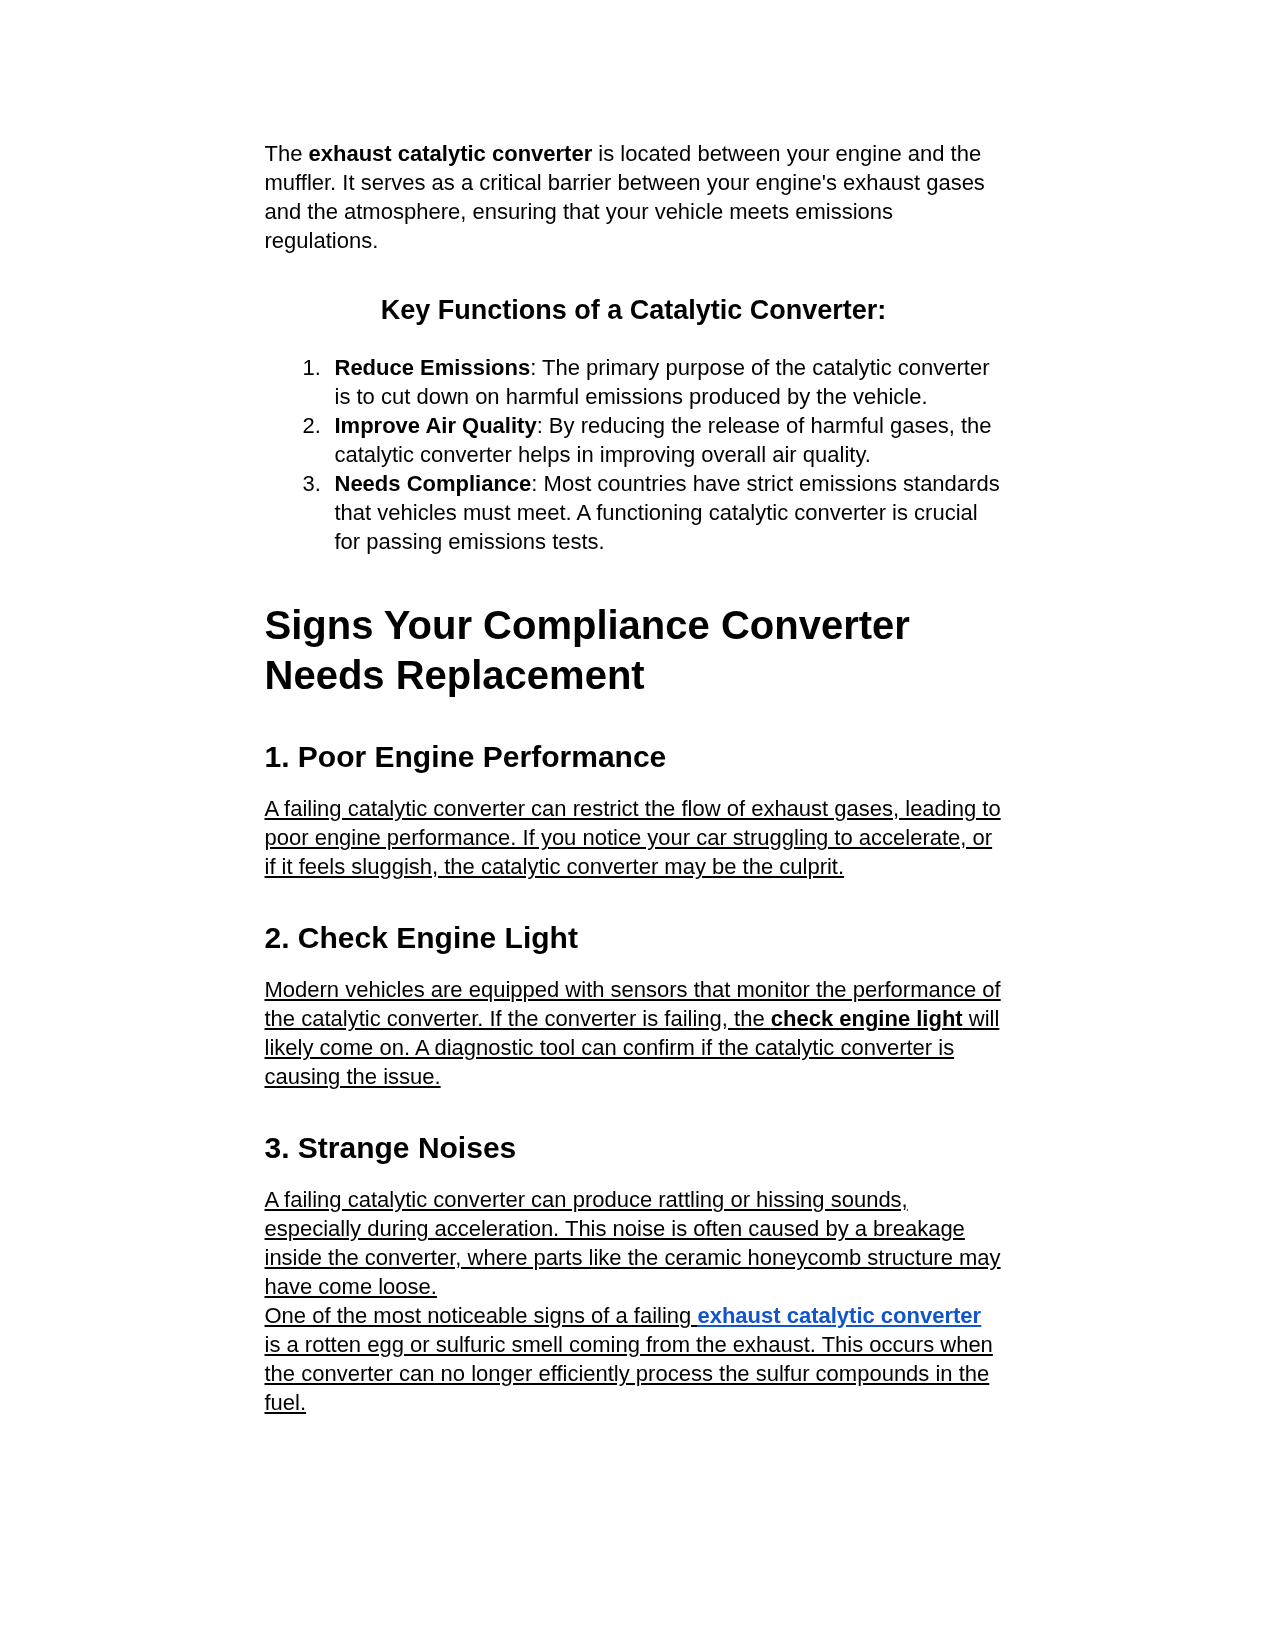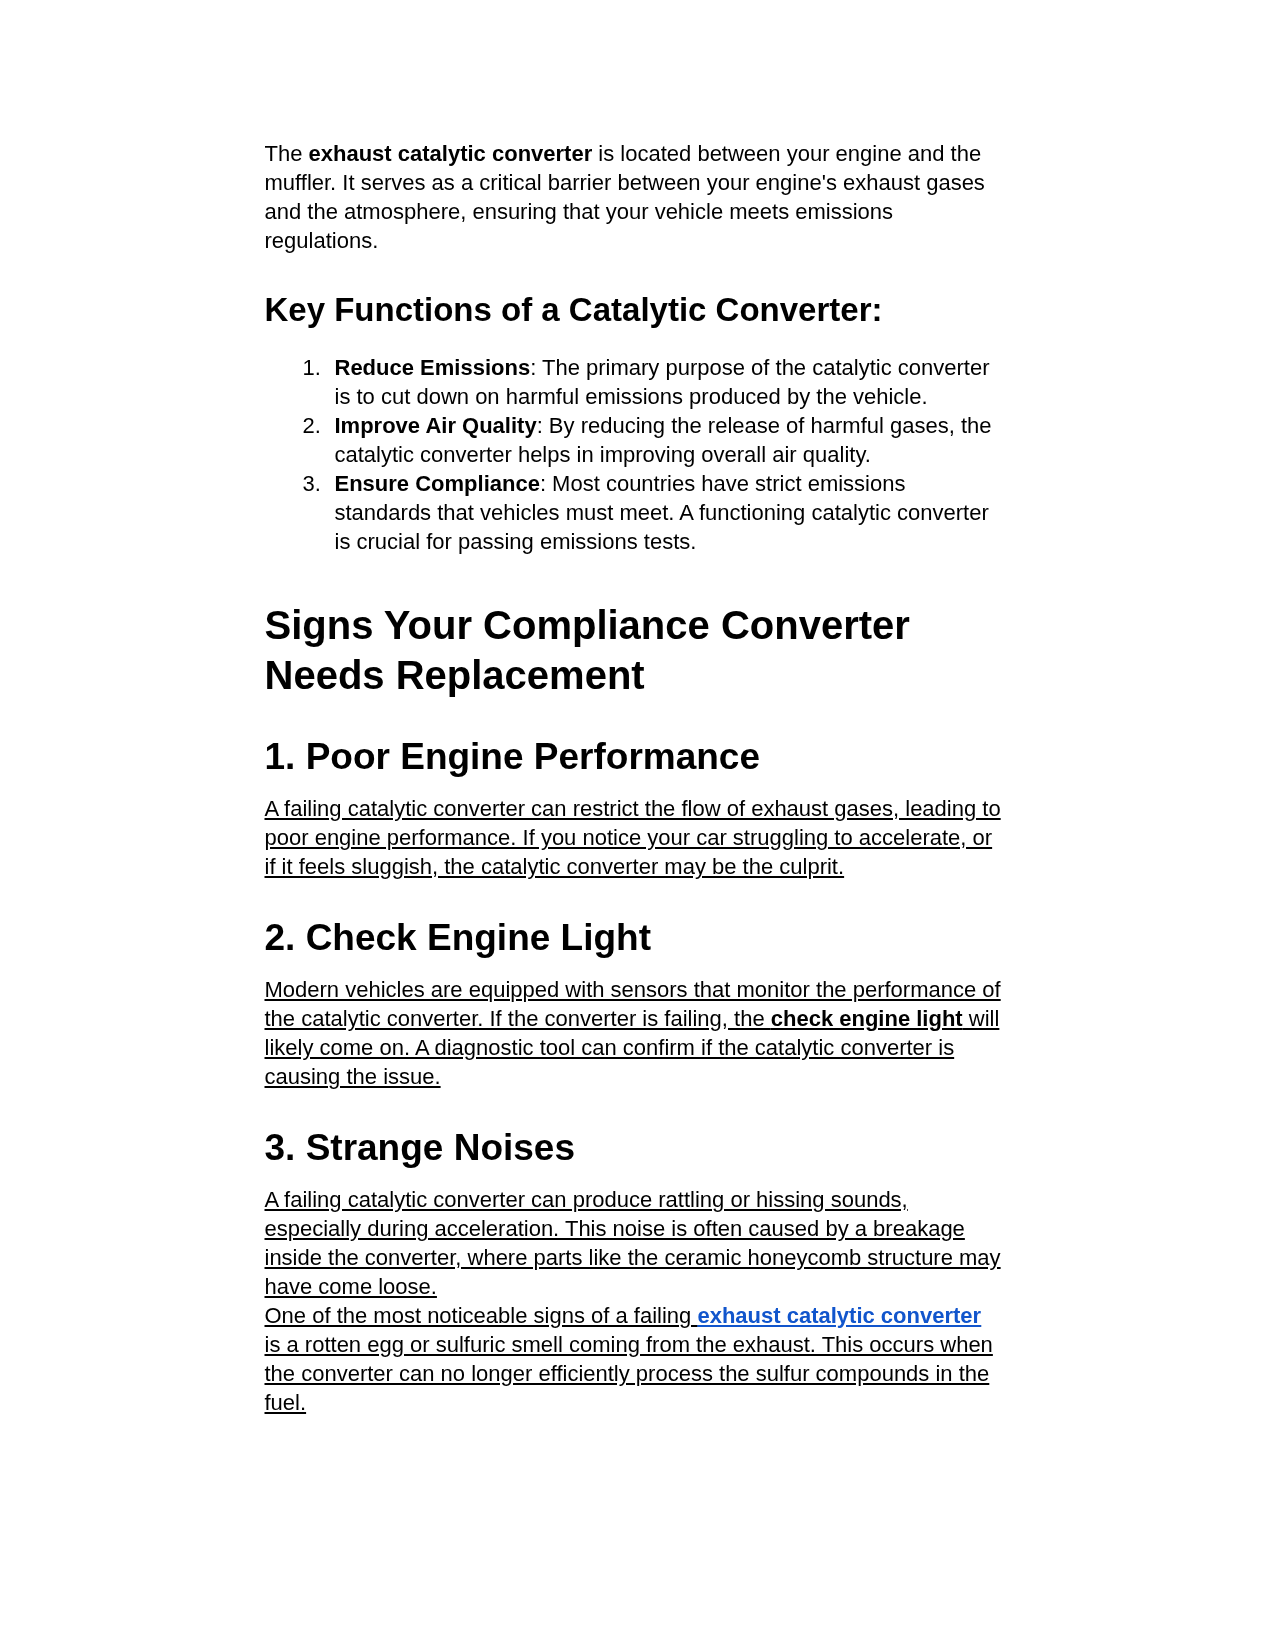--- a/index.html
+++ b/index.html
@@ -21,27 +21,28 @@
     line-height: 29px;
     margin: 0;
   }
   .h1 {
     font-size: 40px;
     line-height: 50px;
     font-weight: 700;
     margin: 44px 0 20px 0;
   }
   .h2 {
-    font-size: 33px;
+    font-size: 27px;
     line-height: 42px;
     font-weight: 700;
     margin: 34px 0 22px 0;
+    text-align: center;
   }
   .h3 {
-    font-size: 37px;
+    font-size: 30px;
     line-height: 38px;
     font-weight: 700;
     margin: 38px 0 18px 0;
   }
   ol.key-list {
     list-style: none;
     margin: 22px 0 0 0;
     padding: 0;
     font-size: 22px;
     line-height: 29px;
@@ -82,21 +83,21 @@
     <li>
       <span class="marker">1.</span>
       <span class="li-body"><b>Reduce Emissions</b><span>: The primary purpose of the catalytic converter is to cut down on harmful emissions produced by the vehicle.</span></span>
     </li>
     <li>
       <span class="marker">2.</span>
       <span class="li-body"><b>Improve Air Quality</b><span>: By reducing the release of harmful gases, the catalytic converter helps in improving overall air quality.</span></span>
     </li>
     <li>
       <span class="marker">3.</span>
-      <span class="li-body"><b>Ensure Compliance</b><span>: Most countries have strict emissions standards that vehicles must meet. A functioning catalytic converter is crucial for passing emissions tests.</span></span>
+      <span class="li-body"><b>Needs Compliance</b><span>: Most countries have strict emissions standards that vehicles must meet. A functioning catalytic converter is crucial for passing emissions tests.</span></span>
     </li>
   </ol>
 
   <h1 class="h1">Signs Your Compliance Converter Needs Replacement</h1>
 
 
   <div class="section">
     <h3 class="h3">1. Poor Engine Performance</h3>
     <p class="para">A failing catalytic converter can restrict the flow of exhaust gases, leading to poor engine performance. If you notice your car struggling to accelerate, or if it feels sluggish, the catalytic converter may be the culprit.</p>
   </div>

